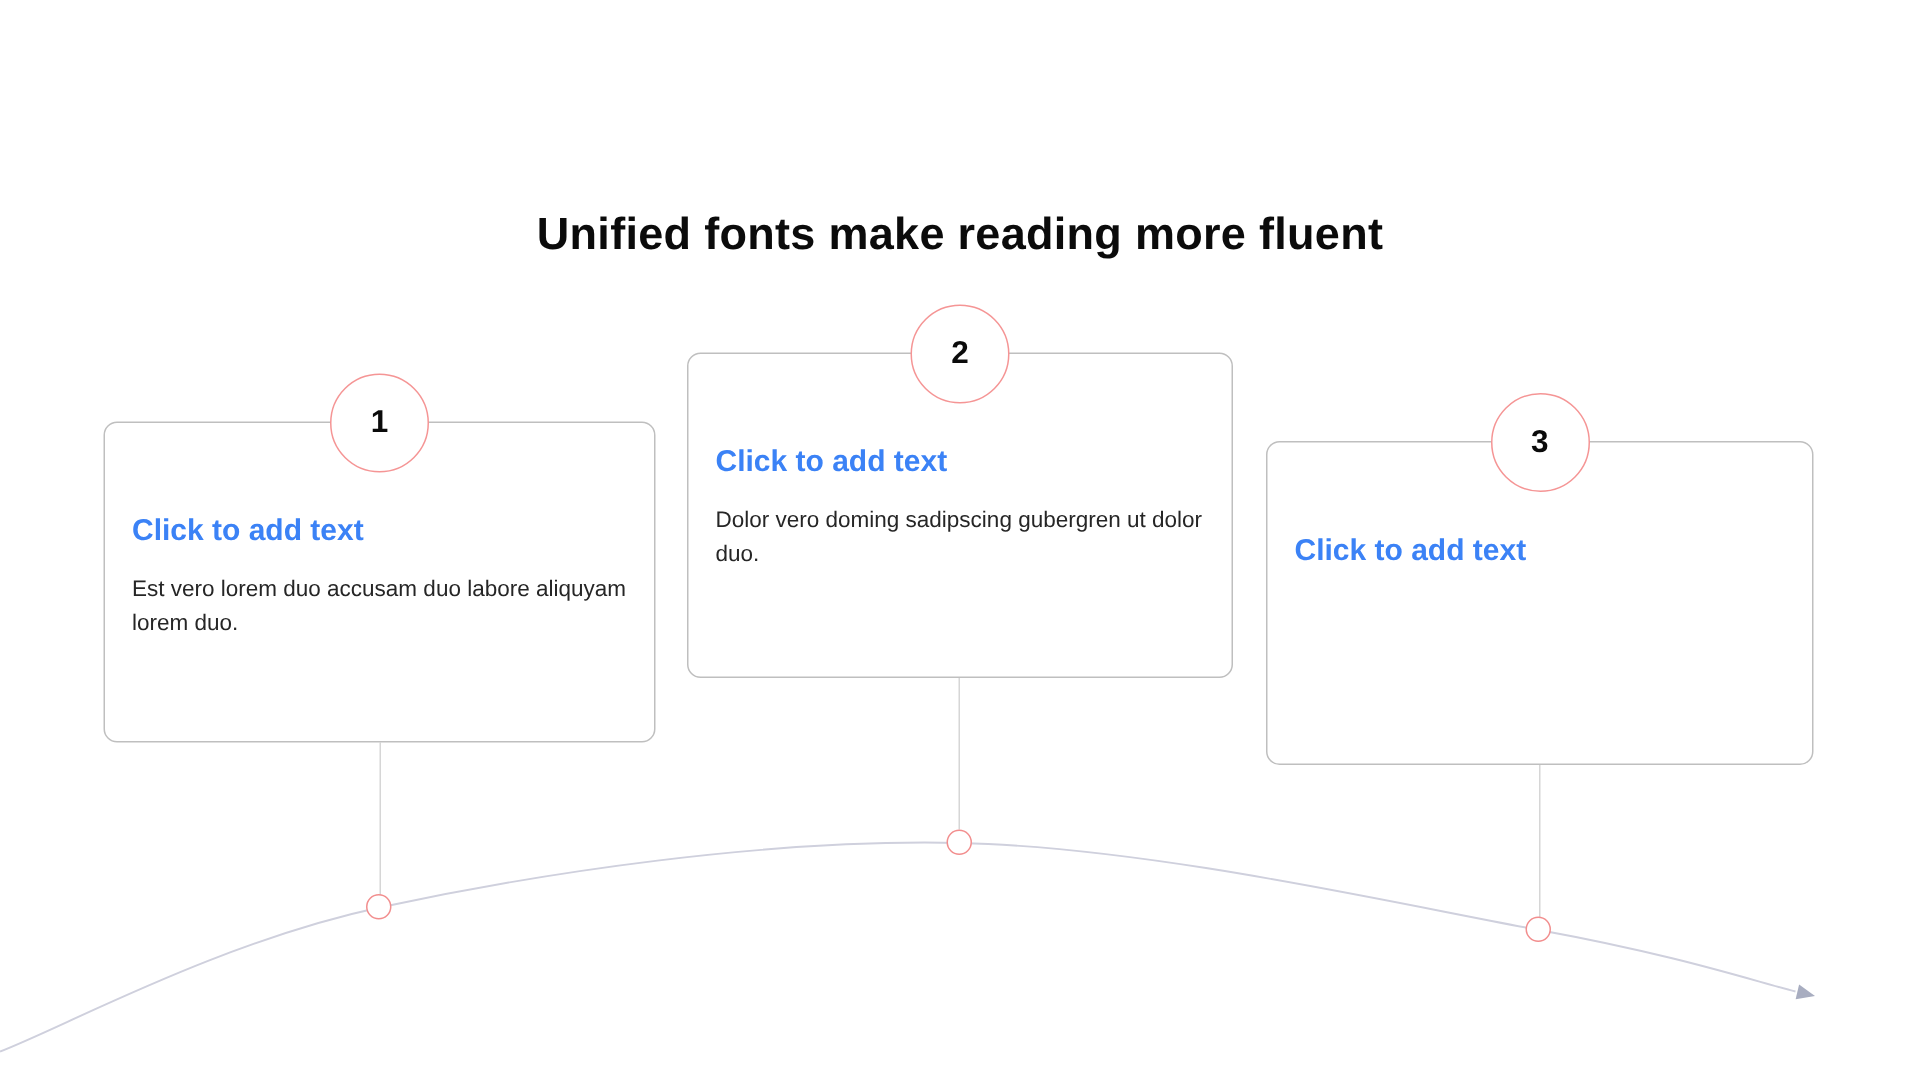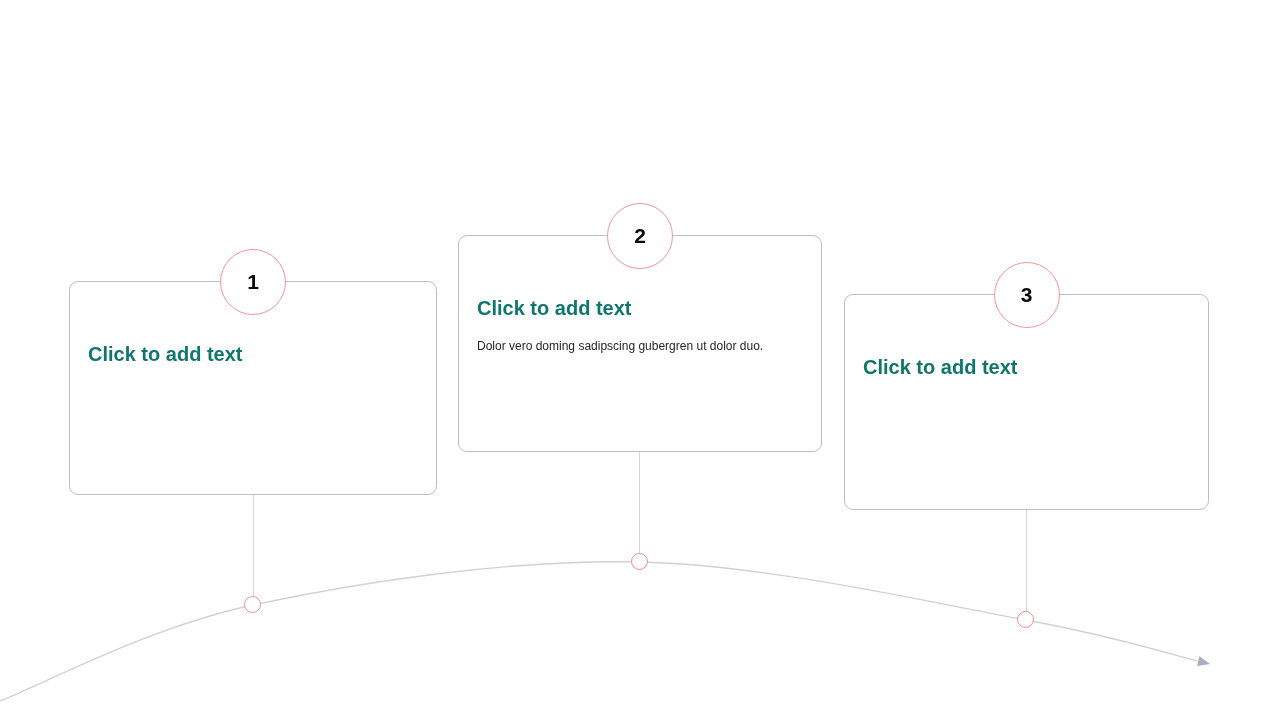--- a/index.html
+++ b/index.html
@@ -73,53 +73,55 @@
     font-size: 21px;
     font-weight: bold;
     color: #0b0b0b;
     z-index: 4;
   }
   .card-heading {
     margin: 58px 18px 0 18px;
     font-size: 20px;
     line-height: 28px;
     font-weight: bold;
-    color: #0f766e;
+    color: #3b82f6;
   }
   .card-body {
     margin: 13px 18px 0 18px;
-    font-size: 12px;
+    font-size: 15px;
     line-height: 23px;
     color: #262626;
   }
 </style>
 </head>
 <body>
 
 <div class="slide">
 
+  <h1 class="title">Unified fonts make reading more fluent</h1>
 
   <svg class="arc-svg" viewBox="0 0 1280 720" xmlns="http://www.w3.org/2000/svg">
     <path d="M 0 701 C 42 685, 146 628, 253 605 C 360 582, 511 559, 640 562 C 769 565, 933 603, 1026 620 C 1119 637, 1169 654, 1197 661" fill="none" stroke="#cfd0dd" stroke-width="1.3"></path>
     <polygon points="1210,664 1197.1,666.1 1199.4,656.3" fill="#a8adc0"></polygon>
   </svg>
 
   <div class="connector c1"></div>
   <div class="connector c2"></div>
   <div class="connector c3"></div>
 
   <div class="node n1"></div>
   <div class="node n2"></div>
   <div class="node n3"></div>
 
   <div class="card card1">
     <div class="badge">
       <span>1</span>
     </div>
     <h2 class="card-heading">Click to add text</h2>
+    <p class="card-body">Est vero lorem duo accusam duo labore aliquyam lorem duo.</p>
   </div>
 
   <div class="card card2">
     <div class="badge">
       <span>2</span>
     </div>
     <h2 class="card-heading">Click to add text</h2>
     <p class="card-body">Dolor vero doming sadipscing gubergren ut dolor duo.</p>
   </div>
 

